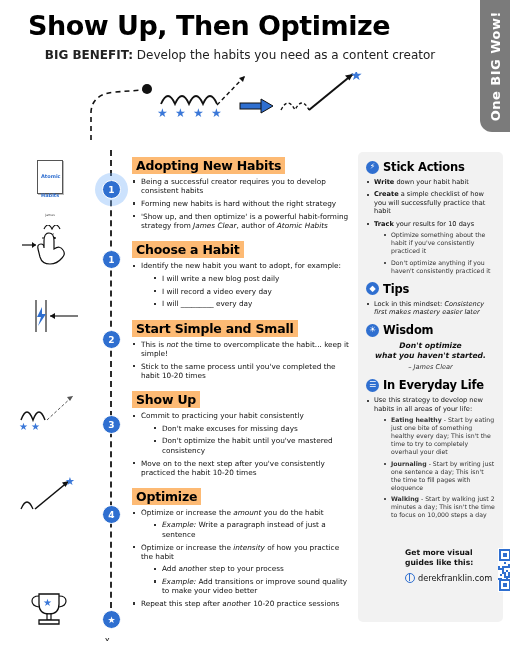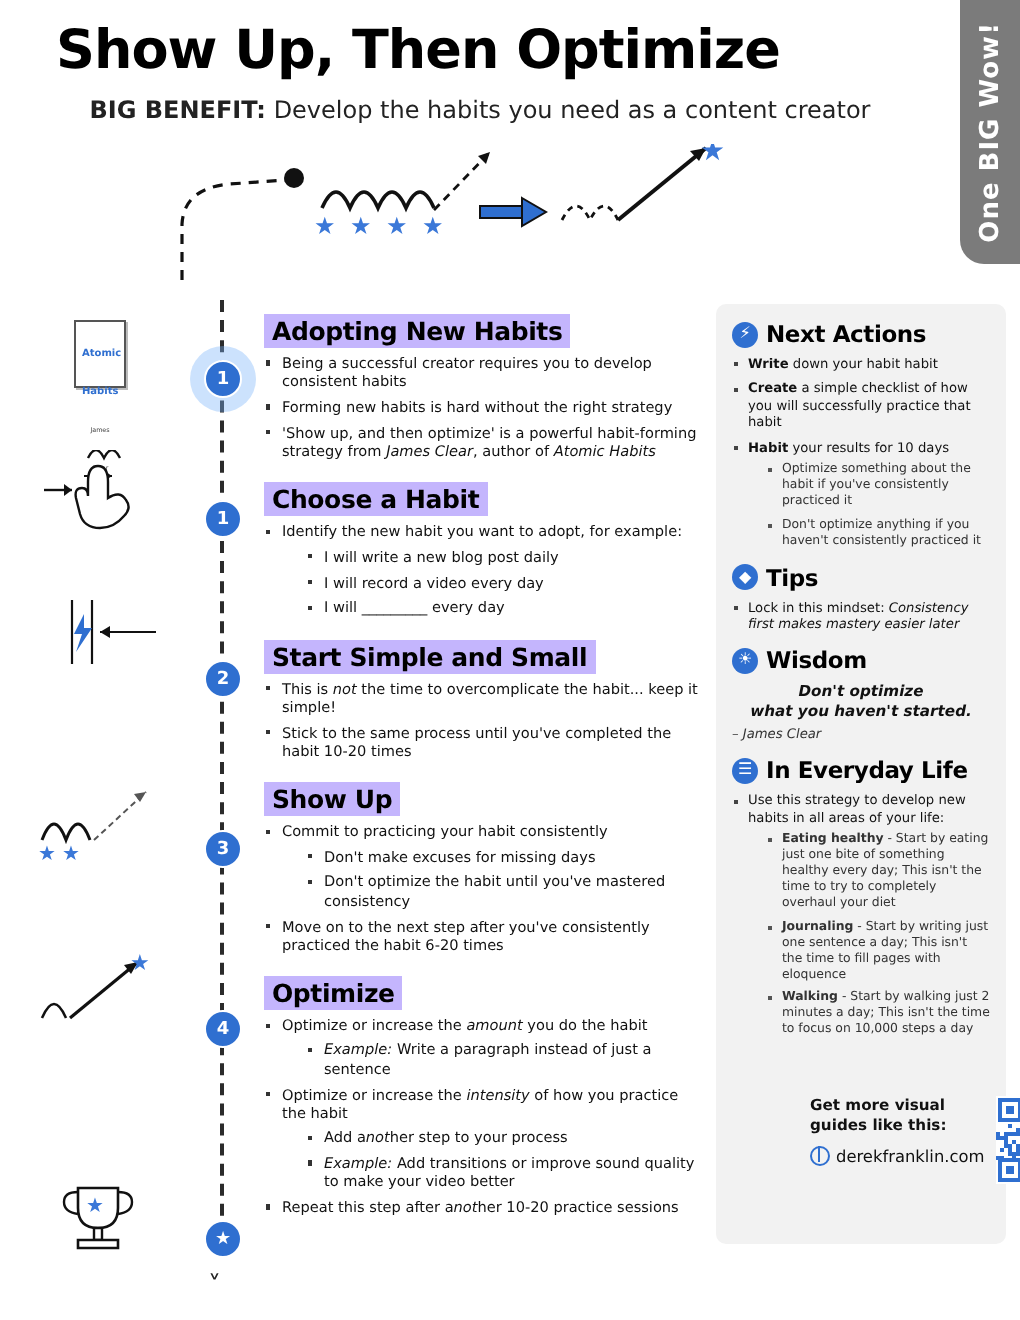--- a/index.html
+++ b/index.html
@@ -63,21 +63,21 @@
     display:inline-block;padding:2px 3px;box-sizing:border-box;text-align:center;
     box-shadow:1px 1px 0 #bbb;
   }
   .book .bt{font-size:5px;font-weight:bold;color:#2f6fd0;line-height:6px;}
   .book .ba{font-size:3.2px;color:#444;margin-top:9px;}
 
   
   .main{position:absolute;top:155px;left:132px;width:218px;}
   h2.sec{
     display:inline-block;margin:0 0 3px 0;padding:1px 4px;
-    background:#c4b5fd;font-size:12.5px;font-weight:bold;color:#000;
+    background:#fdba74;font-size:12.5px;font-weight:bold;color:#000;
     font-family:"DejaVu Sans", sans-serif;letter-spacing:-.2px;
   }
   .sec-wrap{margin-bottom:9px;}
   ul.l1{margin:0 0 0 0;padding:0;list-style:none;}
   ul.l1>li{
     position:relative;padding-left:9px;margin-bottom:3.5px;
     font-size:7.3px;line-height:9.3px;color:#111;
   }
   ul.l1>li:before{
     content:"";position:absolute;left:1px;top:3.4px;
@@ -127,21 +127,21 @@
     font-size:6.2px;line-height:8px;color:#333;
   }
   ul.s2>li:before{
     content:"";position:absolute;left:1px;top:3px;
     width:2px;height:2px;background:#555;
   }
   .quote{
     text-align:center;font-style:italic;font-weight:bold;
     font-size:7.6px;line-height:10px;color:#111;margin:2px 0 2px 0;
   }
-  .quote-by{text-align:left;font-size:6.6px;color:#333;font-style:italic;}
+  .quote-by{text-align:center;font-size:6.6px;color:#333;font-style:italic;}
 
   
   .side-foot{position:absolute;left:8px;bottom:30px;width:130px;display:flex;gap:6px;align-items:flex-start;margin-left:39px;}
   .foot-text{font-size:7.6px;font-weight:bold;line-height:10px;color:#111;}
   .foot-link{display:flex;align-items:center;gap:3px;margin-top:5px;font-size:8.2px;color:#111;font-weight:normal;}
   .globe{width:8px;height:8px;border-radius:50%;border:1px solid #2f6fd0;display:inline-block;position:relative;flex:0 0 8px;}
   .globe:after{content:"";position:absolute;left:3px;top:-1px;width:1px;height:8px;border-left:1px solid #2f6fd0;}
   .qr{width:44px;height:44px;flex:0 0 44px;}
 </style>
 </head>
@@ -262,45 +262,45 @@
         </ul></div>
       <div class="sec-wrap"><h2 class="sec">Start Simple and Small</h2><ul class="l1">
           <li><span>This is <em>not</em> the time to overcomplicate the habit... keep it simple!</span></li>
           <li><span>Stick to the same process until you've completed the habit 10-20 times</span></li>
         </ul></div>
       <div class="sec-wrap"><h2 class="sec">Show Up</h2><ul class="l1">
           <li><span>Commit to practicing your habit consistently</span><ul class="l2">
               <li>Don't make excuses for missing days</li>
               <li>Don't optimize the habit until you've mastered consistency</li>
             </ul></li>
-          <li><span>Move on to the next step after you've consistently practiced the habit 6-20 times</span></li>
+          <li><span>Move on to the next step after you've consistently practiced the habit 10-20 times</span></li>
         </ul></div>
       <div class="sec-wrap"><h2 class="sec">Optimize</h2><ul class="l1">
           <li><span>Optimize or increase the <em>amount</em> you do the habit</span><ul class="l2">
               <li><em>Example:</em> Write a paragraph instead of just a sentence</li>
             </ul></li>
           <li><span>Optimize or increase the <em>intensity</em> of how you practice the habit</span><ul class="l2">
               <li>Add a<em>not</em>her step to your process</li>
               <li><em>Example:</em> Add transitions or improve sound quality to make your video better</li>
             </ul></li>
           <li><span>Repeat this step after a<em>not</em>her 10-20 practice sessions</span></li>
         </ul></div>
     </div>
 
   <div class="side">
 
     <div class="side-block">
       <h3>
         <span class="sicon">⚡</span>
-        <span>Next Actions</span>
+        <span>Stick Actions</span>
       </h3>
       <ul class="s1" id="next-actions-list">
           <li><span class="bd">Write</span><span> down your habit habit</span></li>
           <li><span class="bd">Create</span><span> a simple checklist of how you will successfully practice that habit</span></li>
-          <li><span class="bd">Habit</span><span> your results for 10 days</span><ul class="s2">
+          <li><span class="bd">Track</span><span> your results for 10 days</span><ul class="s2">
               <li>Optimize something about the habit if you've consistently practiced it</li>
               <li>Don't optimize anything if you haven't consistently practiced it</li>
             </ul></li>
         </ul>
     </div>
 
     <div class="side-block">
       <h3>
         <span class="sicon">◆</span>
         <span>Tips</span>

